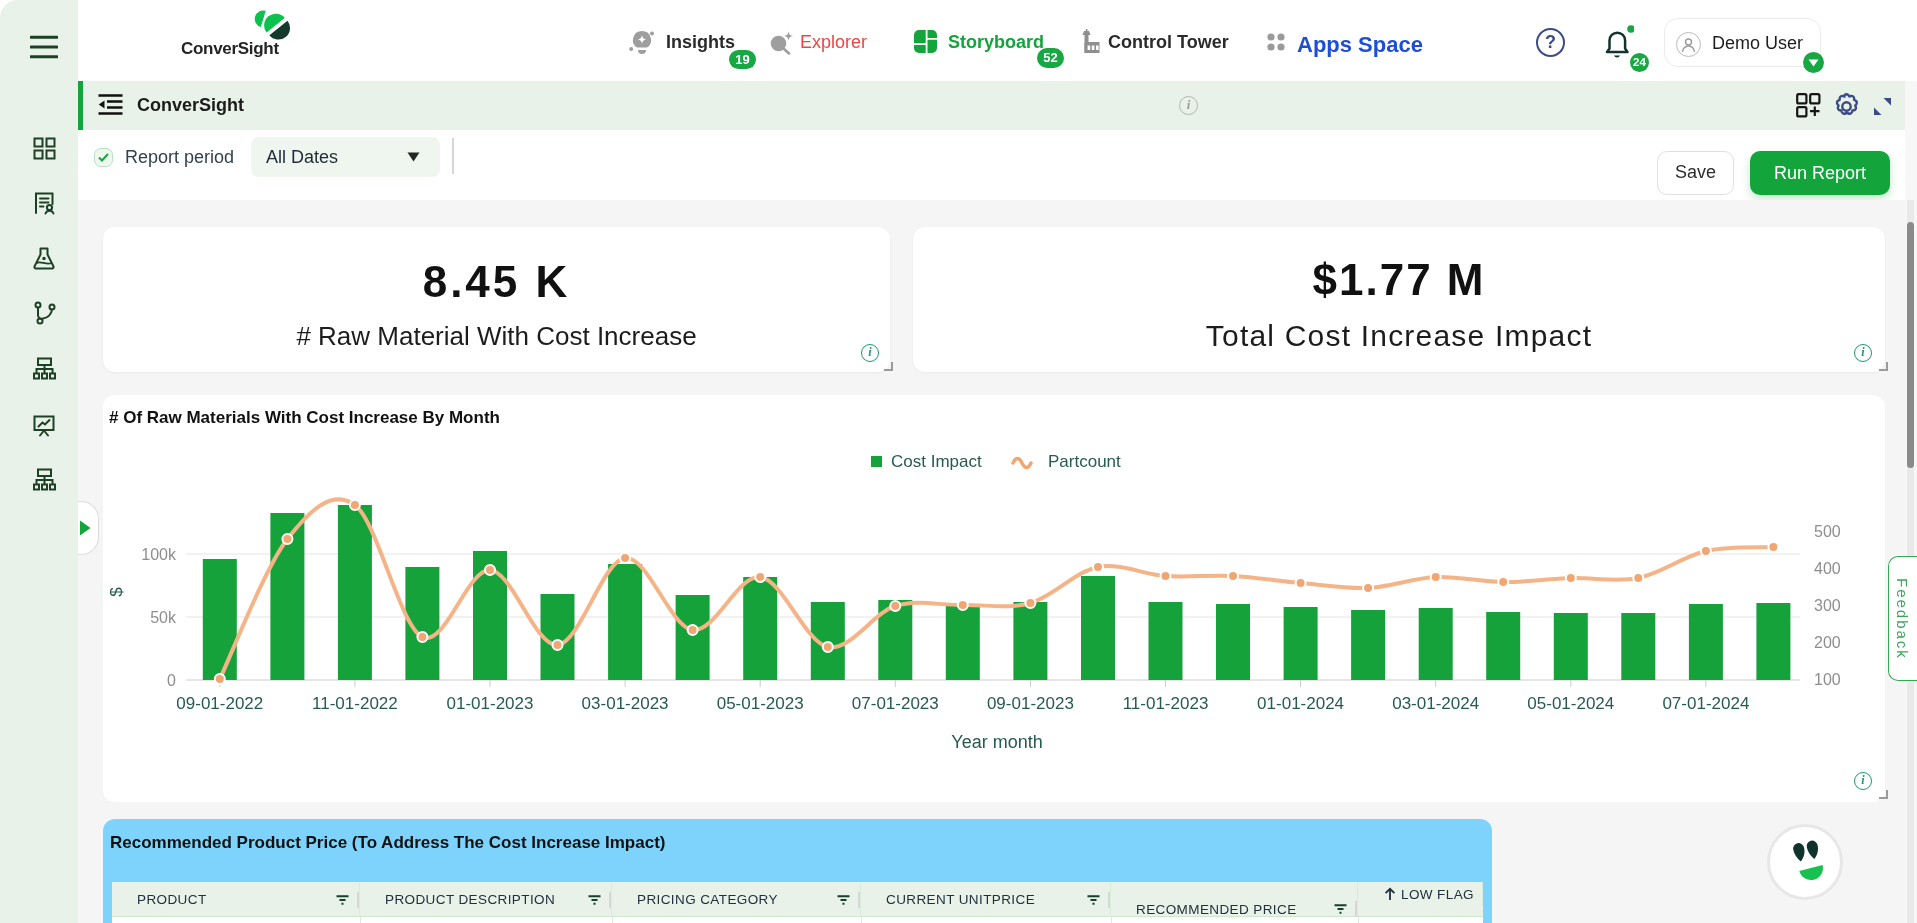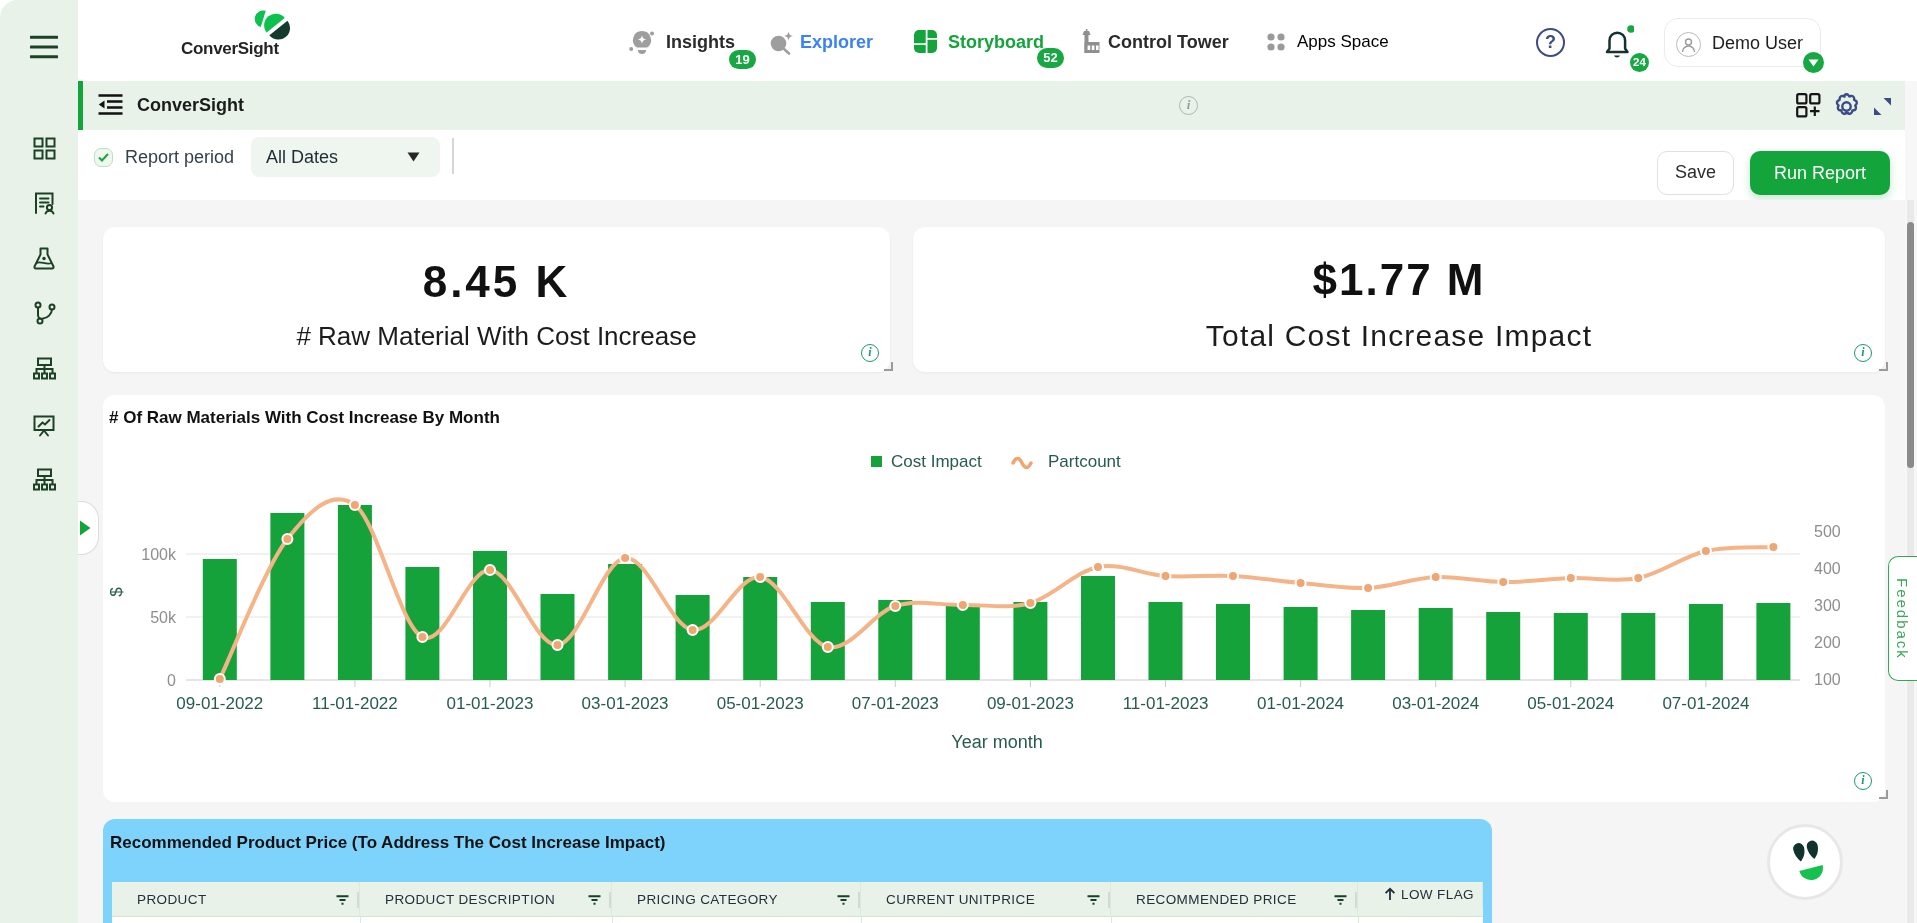--- a/index.html
+++ b/index.html
@@ -90,21 +90,21 @@
 <path d="M13 6.2 c.5 2.6 1.6 3.8 4.2 4.3 -2.6.5 -3.7 1.7 -4.2 4.3 -.5 -2.6 -1.6 -3.8 -4.2 -4.3 2.6 -.5 3.7 -1.7 4.2 -4.3z" fill="#fff"></path>
 </svg></div>
   <div class="abs" style="left:666px;top:32px;font-size:18px;font-weight:600;color:#2b2b2b">Insights</div>
   <div class="abs" style="left:729px;top:50px;width:27px;height:19px;background:#17a743;border-radius:10px;color:#fff;font-size:13px;font-weight:bold;text-align:center;line-height:19px">19</div>
 
   <div class="abs" style="left:768px;top:30px"><svg width="26" height="26" viewBox="0 0 26 26">
 <circle cx="10.5" cy="13.5" r="7.8" fill="#9e9e9e"></circle>
 <path d="M16 19 L21 23.5" stroke="#9e9e9e" stroke-width="2.6" stroke-linecap="round"></path>
 <path d="M20.5 1.5 c.45 2.9 1.55 4 4.5 4.5 -2.95.5 -4.05 1.6 -4.5 4.5 -.45 -2.9 -1.55 -4 -4.5 -4.5 2.95 -.5 4.05 -1.6 4.5 -4.5z" fill="#9e9e9e"></path>
 </svg></div>
-  <div class="abs" style="left:800px;top:32px;font-size:18px;font-weight:700;color:#3b82f6">Explorer</div>
+  <div class="abs" style="left:800px;top:32px;font-size:18px;font-weight:400;color:#ef4444">Explorer</div>
 
   <div class="abs" style="left:914px;top:30px"><svg width="23" height="23" viewBox="0 0 23 23">
 <rect x="0" y="0" width="23" height="23" rx="5" fill="#13a43c"></rect>
 <path d="M12.6 0 V23 M0 14.2 H12.6 M12.6 8.8 H23" stroke="#fff" stroke-width="1.8"></path>
 </svg></div>
   <div class="abs" style="left:948px;top:32px;font-size:18px;font-weight:600;color:#13a43c">Storyboard</div>
   <div class="abs" style="left:1037px;top:48px;width:27px;height:20px;background:#17a743;border-radius:10px;color:#fff;font-size:13px;font-weight:bold;text-align:center;line-height:20px">52</div>
 
   <div class="abs" style="left:1080px;top:29px"><svg width="20" height="24" viewBox="0 0 20 24">
 <g fill="#8f8f8f">
@@ -120,21 +120,21 @@
         </g>
 </svg></div>
   <div class="abs" style="left:1108px;top:32px;font-size:18px;font-weight:600;color:#2b2b2b">Control Tower</div>
 
   <div class="abs" style="left:1267px;top:33px"><svg width="18" height="18" viewBox="0 0 18 18">
 <circle cx="4" cy="4" r="3.6" fill="#9a9a9a"></circle>
         <circle cx="14" cy="4" r="3.6" fill="#9a9a9a"></circle>
 <circle cx="4" cy="14" r="3.6" fill="#9a9a9a"></circle>
         <circle cx="14" cy="14" r="3.6" fill="#9a9a9a"></circle>
 </svg></div>
-  <div class="abs" style="left:1297px;top:32px;font-size:17px;font-weight:400;color:#000000">Apps Space</div>
+  <div class="abs" style="left:1297px;top:32px;font-size:22px;font-weight:700;color:#1d4ed8">Apps Space</div>
 
   <div class="abs" style="left:1536px;top:28px;width:29px;height:29px;border:2.6px solid #3c4b85;border-radius:50%;color:#3c4b85;font-size:18px;font-weight:bold;text-align:center;line-height:25px">?</div>
   <div class="abs" style="left:1600px;top:24px"><svg width="34" height="36" viewBox="0 0 34 36">
 <path d="M9.5 24.5 V16.5 a7.8 7.8 0 0 1 15.6 0 V24.5 L27.5 28 H7z" fill="none" stroke="#15332e" stroke-width="2.5" stroke-linejoin="round"></path>
 <path d="M14 31.5 a3.2 3.2 0 0 0 6 0z" fill="#15332e"></path>
 <circle cx="31" cy="5" r="3.8" fill="#17a743"></circle>
 </svg></div>
   <div class="abs" style="left:1630px;top:53px;width:19px;height:19px;background:#17a743;border-radius:50%;color:#fff;font-size:11.5px;font-weight:bold;text-align:center;line-height:19px">24</div>
 
   <div class="abs" style="left:1664px;top:18px;width:157px;height:49px;border:1.5px solid #ebebeb;border-radius:14px;background:#fff"></div>
@@ -340,21 +340,21 @@
         </div>
 <div style="position:absolute;left:500px;top:0;width:249px;height:35px;display:flex;align-items:center;justify-content:space-between;padding:0 0 0 25px;box-sizing:border-box;border-right:1px solid #d9ecd9">
           <span>PRICING CATEGORY</span>
           <span style="display:flex;align-items:center">
             <svg width="15" height="14" viewBox="0 0 15 14" style="margin-right:7px">
               <path d="M1.5 3.2h12M4.5 7h6M6.5 10.8h2" stroke="#173f2a" stroke-width="2" fill="none"></path>
             </svg>
             <span style="width:2px;height:16px;background:#d7d7d7;display:inline-block"></span>
           </span>
         </div>
-<div style="position:absolute;left:999px;top:0;width:247px;height:35px;display:flex;align-items:center;justify-content:space-between;padding:0 0 0 25px;box-sizing:border-box;border-right:1px solid #d9ecd9">
+<div style="position:absolute;left:999px;top:0;width:247px;height:35px;display:flex;align-items:flex-end;justify-content:space-between;padding:0 0 0 25px;box-sizing:border-box;border-right:1px solid #d9ecd9">
           <span>RECOMMENDED PRICE</span>
           <span style="display:flex;align-items:center">
             <svg width="15" height="14" viewBox="0 0 15 14" style="margin-right:7px">
               <path d="M1.5 3.2h12M4.5 7h6M6.5 10.8h2" stroke="#173f2a" stroke-width="2" fill="none"></path>
             </svg>
             <span style="width:2px;height:16px;background:#d7d7d7;display:inline-block"></span>
           </span>
         </div>
 <div style="position:absolute;left:1246px;top:0;width:125px;height:24px;display:flex;align-items:center;justify-content:flex-start;padding:0 0 0 25px;box-sizing:border-box;border-right:1px solid #d9ecd9">
           <div style="display:flex;align-items:center">

